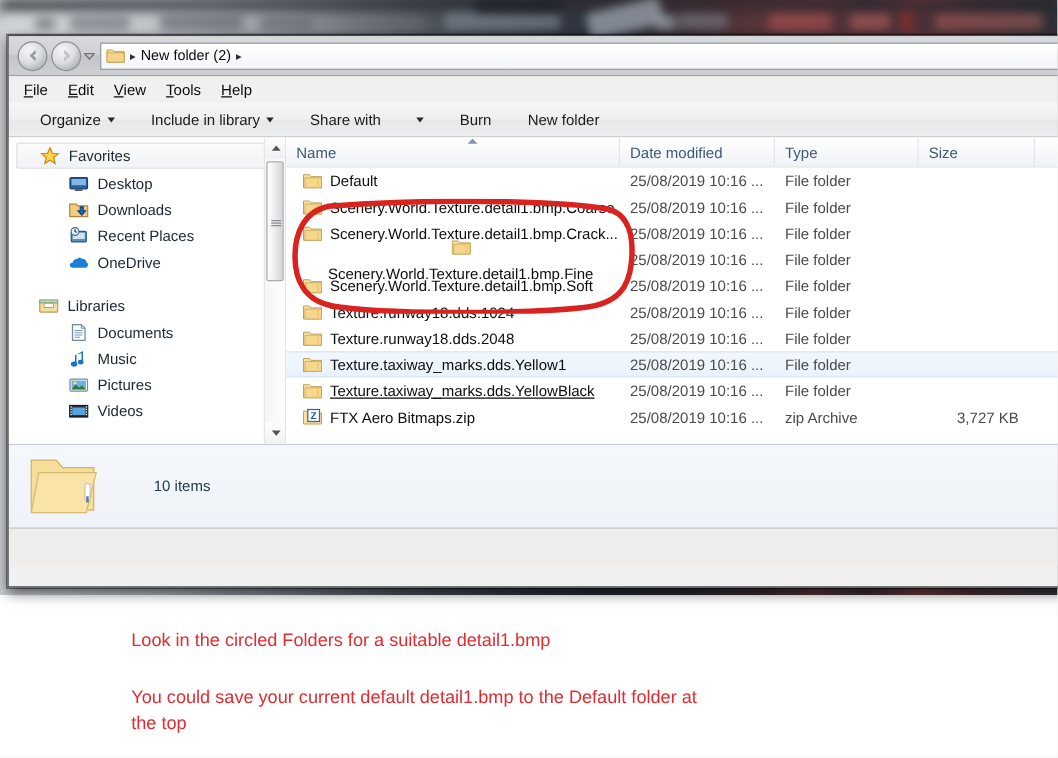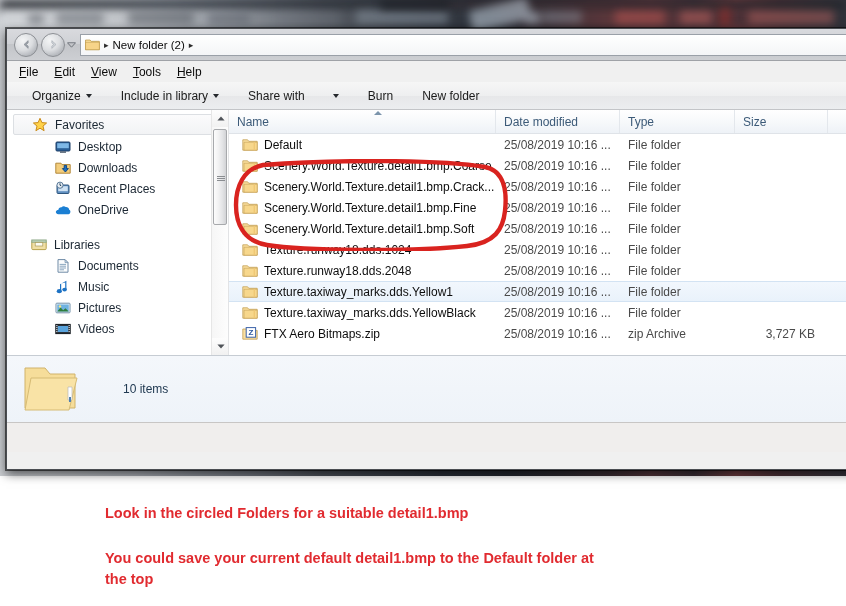--- a/index.html
+++ b/index.html
@@ -261,21 +261,21 @@
   
   .captions {
     position: absolute;
     left: 105px;
     top: 503px;
     width: 700px;
   }
   .caption-line {
     color: #e12b30;
     font-family: "Liberation Sans", sans-serif;
-    font-weight: bold;
+    font-weight: normal;
     font-size: 14.5px;
     line-height: 21px;
   }
   .caption-gap { height: 24px; }
 </style>
 </head>
 <body>
 
 <div class="backdrop">
   <div class="backdrop-band bd1"></div>
@@ -536,21 +536,21 @@
   <path d="M2.0 5.2 L15.2 5.2 L15.2 13.2 L2.0 13.2 Z" fill="#f7d78c" stroke="#c2a055" stroke-width=".6"></path>
   <path d="M11.6 5.2 L13.0 5.2 L13.0 13.2 L11.6 13.2 Z" fill="#f0c875"></path>
 </svg>
               <span>Scenery.World.Texture.detail1.bmp.Crack...</span>
             </div>
             <div class="cell-date" style="width:124px;"><span>25/08/2019 10:16 ...</span></div>
             <div class="cell-type" style="width:115px;"><span>File folder</span></div>
             <div class="cell-size" style="width:93px;"><span></span></div>
           </div>
           <div class="row">
-            <div class="cell-name" style="width:266px;">
+            <div class="cell-name" style="width:266px;flex-direction:column;">
               <svg class="file-ico" viewBox="0 0 16 16">
   <path d="M0.8 2.8 L5.6 2.8 L6.8 4.3 L15.2 4.3 L15.2 13.2 L0.8 13.2 Z" fill="#fbe0a0" stroke="#c2a055" stroke-width=".8"></path>
   <path d="M2.0 5.2 L15.2 5.2 L15.2 13.2 L2.0 13.2 Z" fill="#f7d78c" stroke="#c2a055" stroke-width=".6"></path>
   <path d="M11.6 5.2 L13.0 5.2 L13.0 13.2 L11.6 13.2 Z" fill="#f0c875"></path>
 </svg>
               <span>Scenery.World.Texture.detail1.bmp.Fine</span>
             </div>
             <div class="cell-date" style="width:124px;"><span>25/08/2019 10:16 ...</span></div>
             <div class="cell-type" style="width:115px;"><span>File folder</span></div>
             <div class="cell-size" style="width:93px;"><span></span></div>
@@ -601,21 +601,21 @@
   <path d="M2.0 5.2 L15.2 5.2 L15.2 13.2 L2.0 13.2 Z" fill="#f7d78c" stroke="#c2a055" stroke-width=".6"></path>
   <path d="M11.6 5.2 L13.0 5.2 L13.0 13.2 L11.6 13.2 Z" fill="#f0c875"></path>
 </svg>
               <span>Texture.taxiway_marks.dds.Yellow1</span>
             </div>
             <div class="cell-date" style="width:124px;"><span>25/08/2019 10:16 ...</span></div>
             <div class="cell-type" style="width:115px;"><span>File folder</span></div>
             <div class="cell-size" style="width:93px;"><span></span></div>
           </div>
           <div class="row">
-            <div class="cell-name" style="width:266px;">
+            <div class="cell-name" style="width:266px;text-decoration:underline;">
               <svg class="file-ico" viewBox="0 0 16 16">
   <path d="M0.8 2.8 L5.6 2.8 L6.8 4.3 L15.2 4.3 L15.2 13.2 L0.8 13.2 Z" fill="#fbe0a0" stroke="#c2a055" stroke-width=".8"></path>
   <path d="M2.0 5.2 L15.2 5.2 L15.2 13.2 L2.0 13.2 Z" fill="#f7d78c" stroke="#c2a055" stroke-width=".6"></path>
   <path d="M11.6 5.2 L13.0 5.2 L13.0 13.2 L11.6 13.2 Z" fill="#f0c875"></path>
 </svg>
               <span>Texture.taxiway_marks.dds.YellowBlack</span>
             </div>
             <div class="cell-date" style="width:124px;"><span>25/08/2019 10:16 ...</span></div>
             <div class="cell-type" style="width:115px;"><span>File folder</span></div>
             <div class="cell-size" style="width:93px;"><span></span></div>

